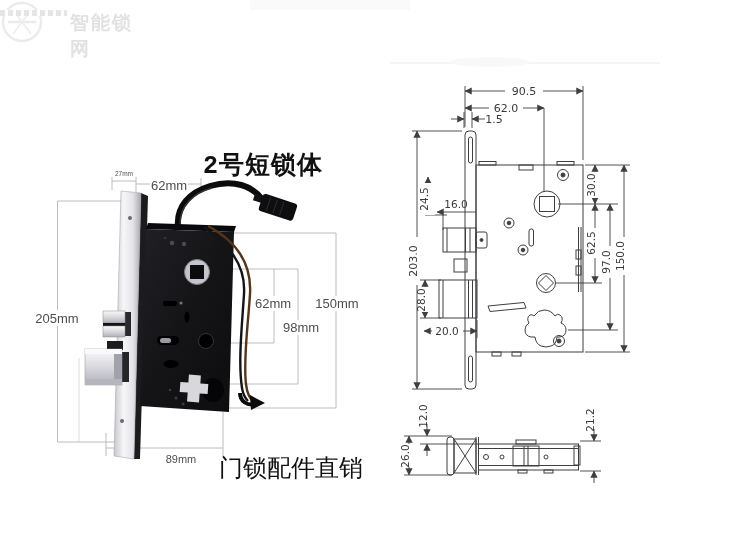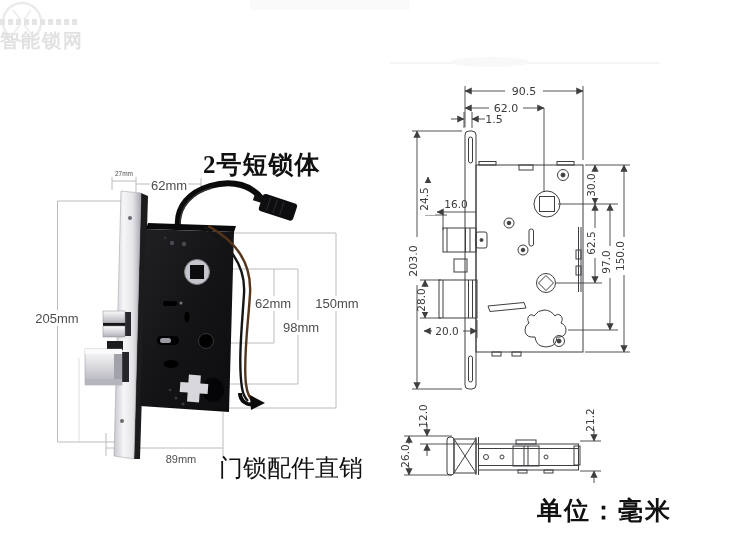--- a/index.html
+++ b/index.html
@@ -3,27 +3,27 @@
 <meta charset="utf-8">
 <style>
   html,body{margin:0;padding:0;background:#fff;}
   #stage{position:relative;width:750px;height:555px;background:#ffffff;overflow:hidden;
          font-family:"Liberation Sans",sans-serif;}
   #stage svg{position:absolute;left:0;top:0;}
   .dim-text{font-family:"DejaVu Sans",sans-serif;fill:#3a3a3e;}
   .photo-dim-text{font-family:"Liberation Sans",sans-serif;fill:#4e4e52;}
   .cn{position:absolute;color:#111;white-space:nowrap;}
   #product-title{left:203px;top:148px;font-size:25px;font-weight:bold;letter-spacing:1px;
-                 font-family:Liberation Serif, serif;}
+                 font-family:Liberation Mono, monospace;}
   #sales-caption{left:219px;top:452px;font-size:24px;font-family:"Liberation Serif",serif;}
   #unit-label{left:537px;top:494px;font-size:25px;font-weight:600;letter-spacing:2px;
               font-family:"Liberation Serif",serif;}
   #watermark{left:608px;top:476px;width:142px;height:72px;display:flex;align-items:center;
              gap:4px;opacity:0.9;}
-  #watermark .wm-col{display:flex;flex-direction:column;gap:3px;}
+  #watermark .wm-col{display:flex;flex-direction:row;gap:3px;}
   #watermark .wm-line1{width:78px;height:6px;
      background:repeating-linear-gradient(90deg,#e3e3e3 0 5px,#ffffff 5px 8px);
      filter:blur(0.4px);}
   #watermark .wm-text{font-size:19px;font-weight:bold;letter-spacing:2px;color:#dedede;
      filter:blur(0.6px);font-family:"Liberation Sans",sans-serif;}
 </style>
 </head>
 <body>
 
 <div id="stage">
@@ -337,21 +337,20 @@
           <line x1="580" y1="471" x2="601" y2="471"></line>
       <line x1="594" y1="429" x2="594" y2="441" marker-end="url(#arr)"></line>
       <line x1="594" y1="483" x2="594" y2="471" marker-end="url(#arr)"></line>
       <text x="594" y="420" class="dim-text" font-size="10.5" text-anchor="middle" stroke="none" transform="rotate(-90 594 420)">21.2</text>
     </g>
   </g>
 </svg>
 
   <div id="product-title" class="cn">2号短锁体</div>
   <div id="sales-caption" class="cn">门锁配件直销</div>
-  <div id="unit-label" class="cn">单位：毫米</div>
 
   <div id="watermark">
     <svg width="44" height="44" viewBox="0 0 44 44">
       <circle cx="22" cy="22" r="19" fill="none" stroke="#e9e9e9" stroke-width="2.5"></circle>
       <line x1="8" y1="22" x2="36" y2="22" stroke="#e9e9e9" stroke-width="2.5"></line>
       <line x1="13" y1="10" x2="31" y2="34" stroke="#ededed" stroke-width="2"></line>
       <line x1="31" y1="10" x2="13" y2="34" stroke="#ededed" stroke-width="2"></line>
     </svg>
     <div class="wm-col">
       <div class="wm-line1"></div>

